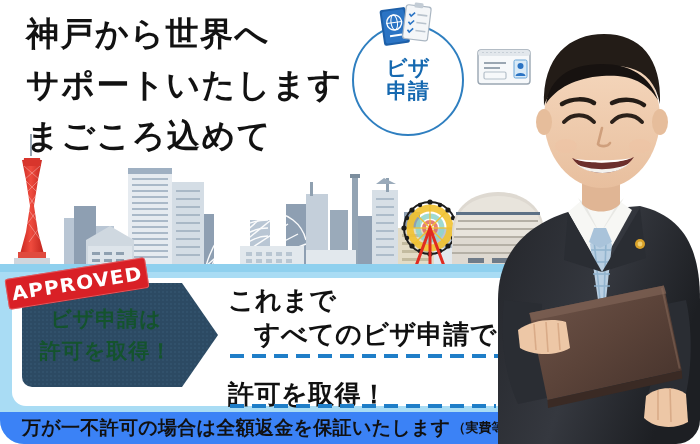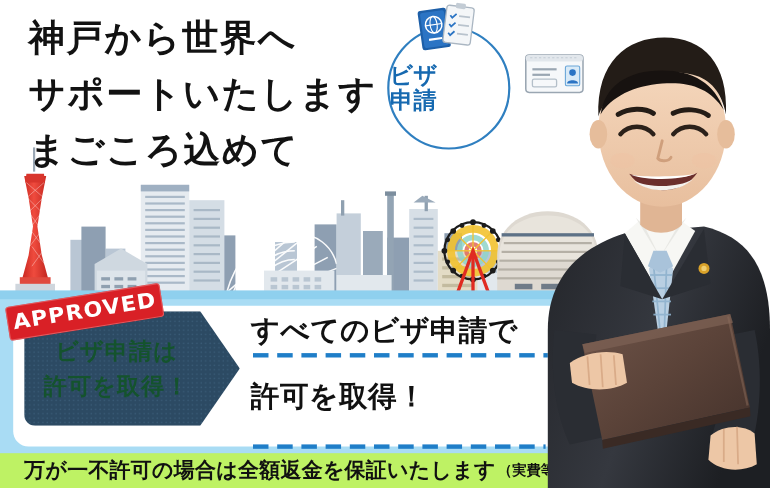--- a/index.html
+++ b/index.html
@@ -10,20 +10,21 @@
   body {
     font-family: "DejaVu Sans", "Liberation Sans", sans-serif;
   }
 
   #banner {
     position: relative;
     width: 700px;
     height: 444px;
     overflow: hidden;
     background: #ffffff;
+    border-radius: 24px;
   }
 
   
   .headline {
     position: absolute;
     left: 26px;
     top: 8px;
     width: 380px;
     z-index: 30;
     pointer-events: none;
@@ -47,20 +48,21 @@
     height: 148px;
     z-index: 22;
   }
   .circle {
     position: absolute;
     border-radius: 50%;
     border: 2px solid #2f7fc0;
     background: rgba(255,255,255,0.34);
     display: flex;
     align-items: center;
+    justify-content: center;
   }
   .circle-visa {
     left: 0; top: 10px;
     width: 108px; height: 108px;
   }
   .circle-status {
     left: 70px; top: 42px;
     width: 106px; height: 106px;
   }
   .circle-label {
@@ -205,20 +207,21 @@
     letter-spacing: 0.5px;
     white-space: nowrap;
   }
   .msg-line2 {
     font-size: 26px;
     font-weight: 700;
     color: #111111;
     line-height: 34px;
     letter-spacing: 0.5px;
     white-space: nowrap;
+    margin-left: 26px;
   }
   .msg-line3 {
     font-size: 26px;
     font-weight: 700;
     color: #111111;
     line-height: 36px;
     letter-spacing: 0.5px;
     white-space: nowrap;
     margin-top: 18px;
   }
@@ -242,21 +245,21 @@
     z-index: 20;
   }
 
   
   .guarantee {
     position: absolute;
     left: 0;
     top: 412px;
     width: 560px;
     height: 32px;
-    background: #bef264;
+    background: #3b82f6;
     z-index: 18;
     display: flex;
     align-items: center;
     padding-left: 22px;
     box-sizing: border-box;
   }
   .guarantee-main {
     font-size: 19px;
     font-weight: 700;
     color: #111111;
@@ -567,20 +570,21 @@
     <div class="navy-line">許可を取得！</div>
   </div>
 
   <div class="stamp">
     <div class="stamp-inner">
       <div class="stamp-text">APPROVED</div>
     </div>
   </div>
 
   <div class="msg">
+    <div class="msg-line1">これまで</div>
     <div class="msg-line2">すべてのビザ申請で</div>
     <div class="dash-rule"></div>
     <div class="msg-line3">許可を取得！</div>
   </div>
   <div class="dash-rule-2"></div>
 
   <div class="guarantee">
     <span class="guarantee-main">万が一不許可の場合は全額返金を保証いたします</span>
     <span class="guarantee-note">（実費等は除きます）</span>
   </div>

